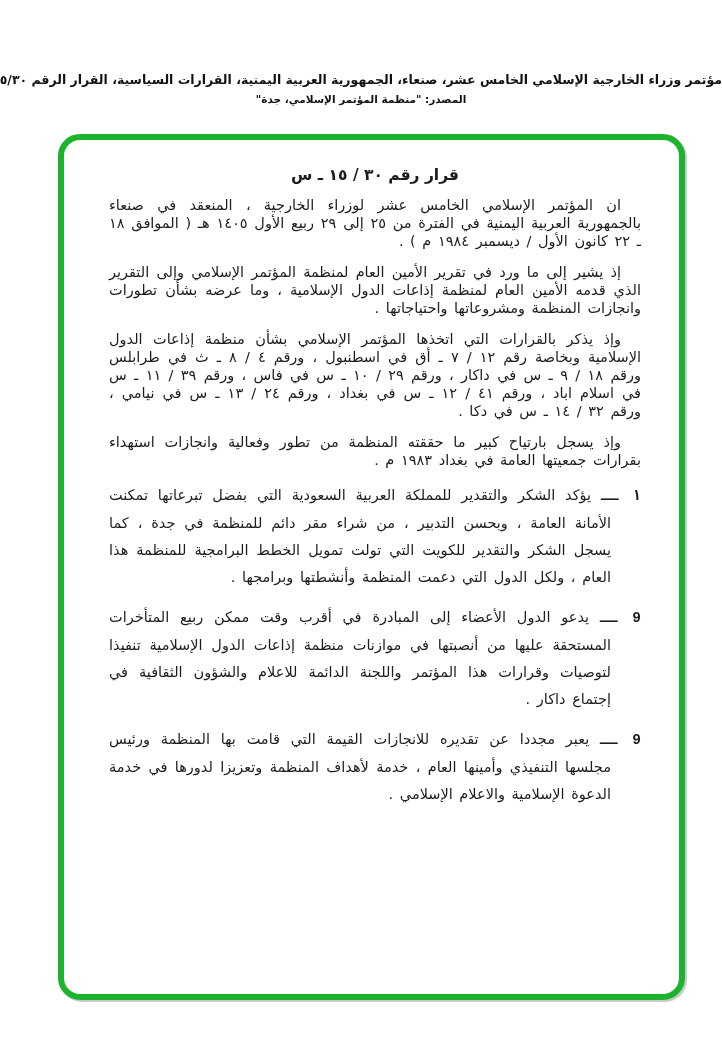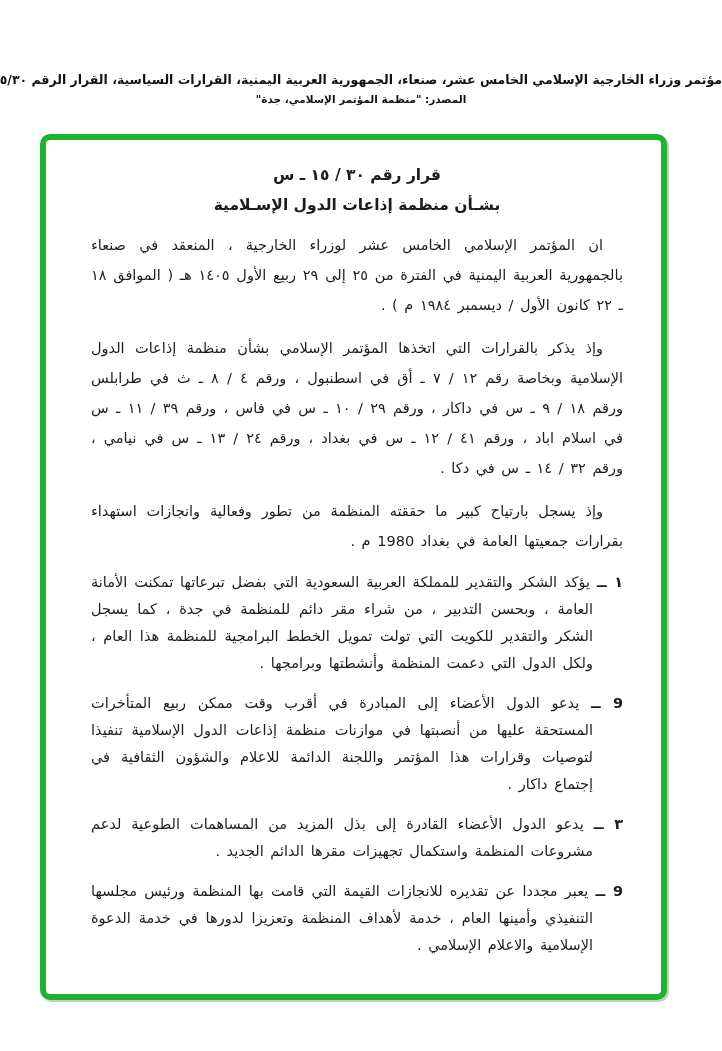--- a/index.html
+++ b/index.html
@@ -31,27 +31,27 @@
   }
   .hdr-source {
     margin-top: 6px;
     font-size: 10.5px;
     font-weight: bold;
     color: #111;
   }
   
   .frame {
     position: absolute;
-    left: 40px;
+    left: 58px;
     top: 134px;
     width: 627px;
     height: 866px;
     box-sizing: border-box;
     border: 6px solid var(--green, #1db32c);
-    border-radius: 10px;
+    border-radius: 22px;
     box-shadow: 2px 2px 0 rgba(90, 110, 90, 0.35);
     background: #ffffff;
     overflow: hidden;
   }
   .doc {
     direction: rtl;
     padding: 26px 38px 0 45px;
   }
   .doc-title1 {
     text-align: center;
@@ -60,78 +60,75 @@
     margin-bottom: 12px;
   }
   .doc-title2 {
     text-align: center;
     font-weight: bold;
     font-size: 15.5px;
     margin-bottom: 16px;
   }
   .para {
     font-size: 14.5px;
-    line-height: 30px;
+    line-height: 18px;
     text-align: justify;
     word-spacing: 2px;
     text-indent: 20px;
     margin: 0 0 13px 0;
   }
   .item {
     font-size: 14.5px;
     line-height: 27px;
     text-align: justify;
     word-spacing: 2px;
     padding-right: 30px;
     text-indent: -30px;
     margin: 0 0 13px 0;
   }
   .item .num {
     font-weight: bold;
     white-space: nowrap;
+    font-family: Liberation Mono, monospace;
   }
 </style>
 </head>
 <body>
 
 <div class="page">
 
   <div class="hdr">
     <div class="hdr-citation">مؤتمر وزراء الخارجية الإسلامي الخامس عشر، صنعاء، الجمهورية العربية اليمنية، القرارات السياسية، القرار الرقم ٣٠‏/‏١٥ــس</div>
     <div class="hdr-source">المصدر: "منظمة المؤتمر الإسلامي، جدة"</div>
   </div>
 
   <div class="frame">
     <div class="doc">
 
       <div class="doc-title1">قرار رقم ٣٠ / ١٥ ـ س</div>
 
-      <div class="doc-title2">بشـأن منظمة إذاعات الدول الإسـلامية</div>
 
       <p class="para">ان المؤتمر الإسلامي الخامس عشر لوزراء الخارجية ، المنعقد في صنعاء بالجمهورية العربية اليمنية في الفترة من ٢٥ إلى ٢٩ ربيع الأول ١٤٠٥ هـ ( الموافق ١٨ ـ ٢٢ كانون الأول / ديسمبر ١٩٨٤ م ) .</p>
 
+      <p class="para">إذ يشير إلى ما ورد في تقرير الأمين العام لمنظمة المؤتمر الإسلامي وإلى التقرير الذي قدمه الأمين العام لمنظمة إذاعات الدول الإسلامية ، وما عرضه بشأن تطورات وانجازات المنظمة ومشروعاتها واحتياجاتها .</p>
 
       <p class="para">وإذ يذكر بالقرارات التي اتخذها المؤتمر الإسلامي بشأن منظمة إذاعات الدول الإسلامية وبخاصة رقم ١٢ / ٧ ـ أق في اسطنبول ، ورقم ٤ / ٨ ـ ث في طرابلس ورقم ١٨ / ٩ ـ س في داكار ، ورقم ٢٩ / ١٠ ـ س في فاس ، ورقم ٣٩ / ١١ ـ س في اسلام اباد ، ورقم ٤١ / ١٢ ـ س في بغداد ، ورقم ٢٤ / ١٣ ـ س في نيامي ، ورقم ٣٢ / ١٤ ـ س في دكا .</p>
 
-      <p class="para">وإذ يسجل بارتياح كبير ما حققته المنظمة من تطور وفعالية وانجازات استهداء بقرارات جمعيتها العامة في بغداد 1980 م .</p>
+      <p class="para">وإذ يسجل بارتياح كبير ما حققته المنظمة من تطور وفعالية وانجازات استهداء بقرارات جمعيتها العامة في بغداد ١٩٨٣ م .</p>
 
       <p class="item">
         <span class="num">١ ــ</span>
         <span>يؤكد الشكر والتقدير للمملكة العربية السعودية التي بفضل تبرعاتها تمكنت الأمانة العامة ، وبحسن التدبير ، من شراء مقر دائم للمنظمة في جدة ، كما يسجل الشكر والتقدير للكويت التي تولت تمويل الخطط البرامجية للمنظمة هذا العام ، ولكل الدول التي دعمت المنظمة وأنشطتها وبرامجها .</span>
       </p>
 
       <p class="item">
         <span class="num">9 ــ</span>
         <span>يدعو الدول الأعضاء إلى المبادرة في أقرب وقت ممكن ربيع المتأخرات المستحقة عليها من أنصبتها في موازنات منظمة إذاعات الدول الإسلامية تنفيذا لتوصيات وقرارات هذا المؤتمر واللجنة الدائمة للاعلام والشؤون الثقافية في إجتماع داكار .</span>
       </p>
 
-      <p class="item">
-        <span class="num">٣ ــ</span>
-        <span>يدعو الدول الأعضاء القادرة إلى بذل المزيد من المساهمات الطوعية لدعم مشروعات المنظمة واستكمال تجهيزات مقرها الدائم الجديد .</span>
-      </p>
 
       <p class="item">
         <span class="num">9 ــ</span>
         <span>يعبر مجددا عن تقديره للانجازات القيمة التي قامت بها المنظمة ورئيس مجلسها التنفيذي وأمينها العام ، خدمة لأهداف المنظمة وتعزيزا لدورها في خدمة الدعوة الإسلامية والاعلام الإسلامي .</span>
       </p>
 
     </div>
   </div>
 
 </div>

